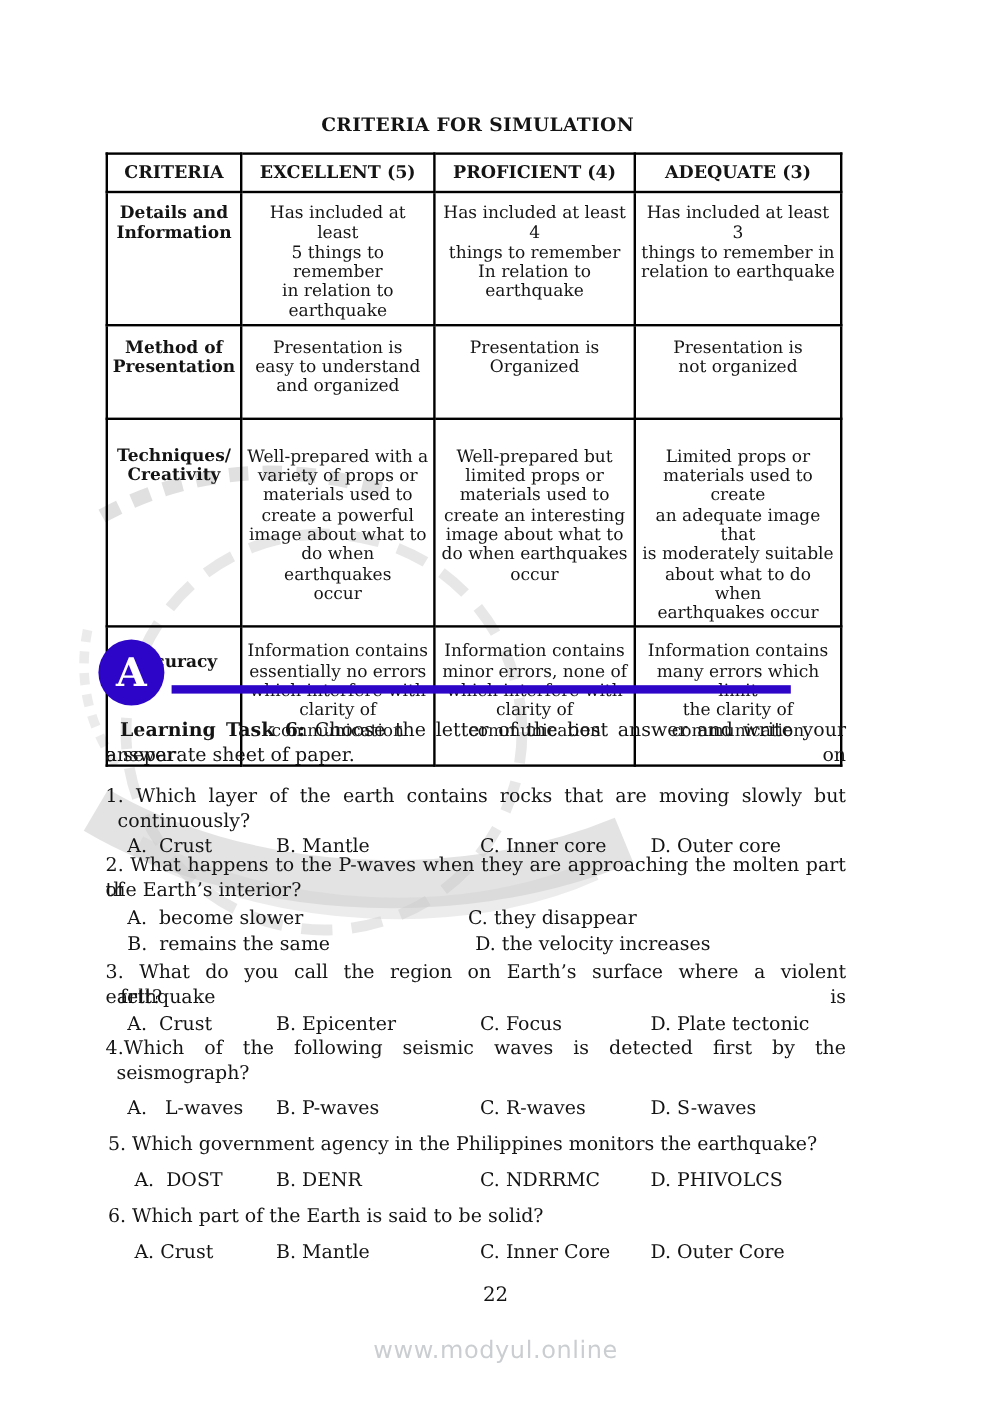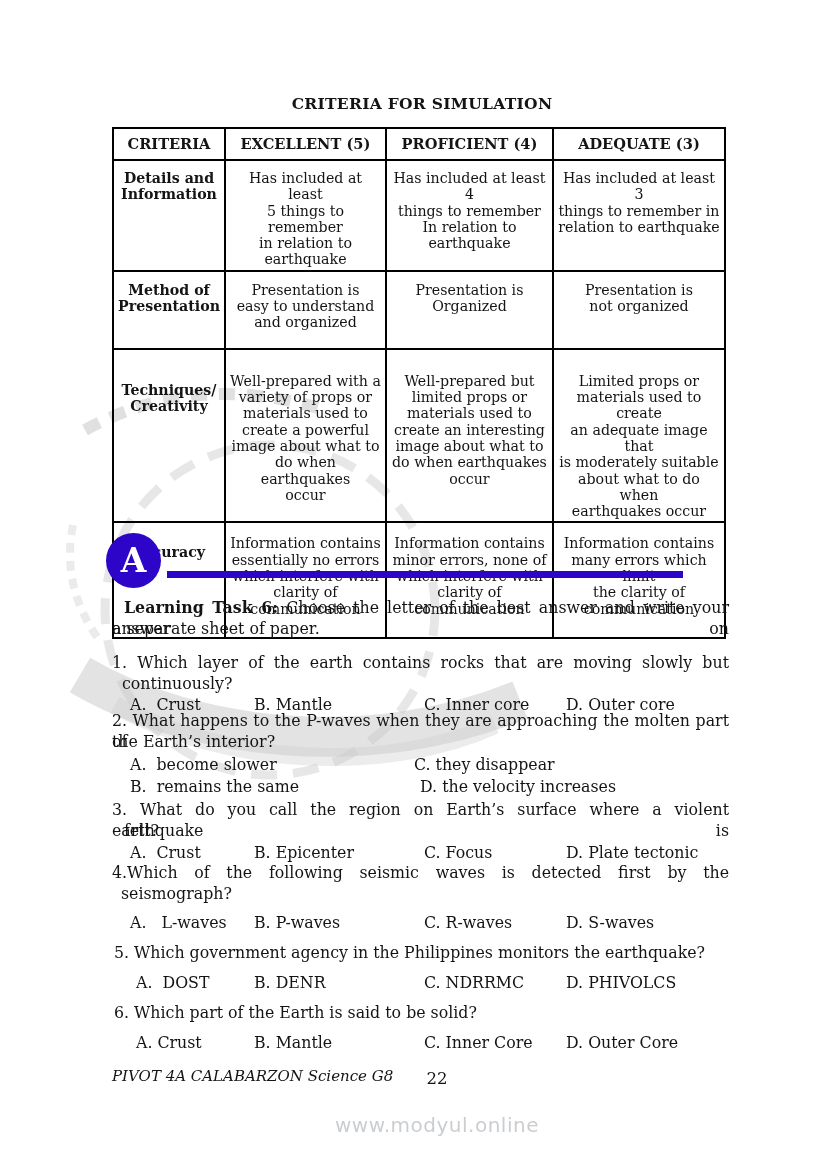--- a/index.html
+++ b/index.html
@@ -3,39 +3,39 @@
 <meta charset="utf-8">
 <style>
   html,body{margin:0;padding:0;}
   body{
     width:826px;height:1169px;background:#ffffff;position:relative;
     font-family:"DejaVu Serif", serif;color:#141414;overflow:hidden;
   }
   .abs{position:absolute;}
   
   #stamp{position:absolute;left:55px;top:375px;z-index:0;}
-  .content{position:absolute;inset:0;z-index:1;margin-left:24px;}
+  .content{position:absolute;inset:0;z-index:1;}
 
   
   .title{left:88px;top:94px;width:620px;text-align:center;font-weight:bold;
          font-size:15.5px;letter-spacing:.3px;}
 
   
   table.rubric{left:88px;top:127px;position:absolute;border-collapse:collapse;
                table-layout:fixed;background:transparent;}
   table.rubric th,table.rubric td{border:2px solid #000;padding:2px 4px;
       vertical-align:top;text-align:center;font-size:14.2px;line-height:16.3px;
       overflow:hidden;}
   table.rubric th{font-weight:bold;font-size:14.6px;vertical-align:middle;height:26px;}
   td.crit{font-weight:bold;font-size:14.4px;}
   .c1{width:104px;} .c2{width:161px;} .c3{width:167px;} .c4{width:172px;}
   tr.r1 td{height:74px;padding-top:9px;}
   tr.r2 td{height:64px;padding-top:10px;}
   tr.r3 td{height:125px;padding-top:23px;}
-  tr.r3 td.crit{padding-top:32px;text-align:center;}
+  tr.r3 td.crit{padding-top:22px;text-align:center;}
   tr.r4 td{height:91px;padding-top:12px;}
   tr.r4 td.crit{padding-top:21px;}
   .pre{white-space:pre-line;}
 
   
   .badge{left:82px;top:533px;width:55px;height:55px;border-radius:50%;
          background:#2d05c8;color:#fff;display:flex;align-items:center;
          justify-content:center;font-weight:bold;font-size:33px;}
   .rule{left:143px;top:571px;width:516px;height:7px;background:#2d05c8;}
 
@@ -213,17 +213,16 @@
   </div>
 
   <div class="abs tline" style="top:1002px;left:90px">6. Which part of the Earth is said to be solid?</div>
   <div class="abs optrow" style="top:1032px">
     <span class="opt oA2">A. Crust</span>
     <span class="opt oB">B. Mantle</span>
     <span class="opt oC">C. Inner Core</span>
     <span class="opt oD">D. Outer Core</span>
   </div>
 
-  <div class="abs footer-left">PIVOT 4A CALABARZON Science G8</div>
   <div class="abs page-num">22</div>
   <div class="abs sitemark">www.modyul.online</div>
 
 </div>
 
 </body></html>

